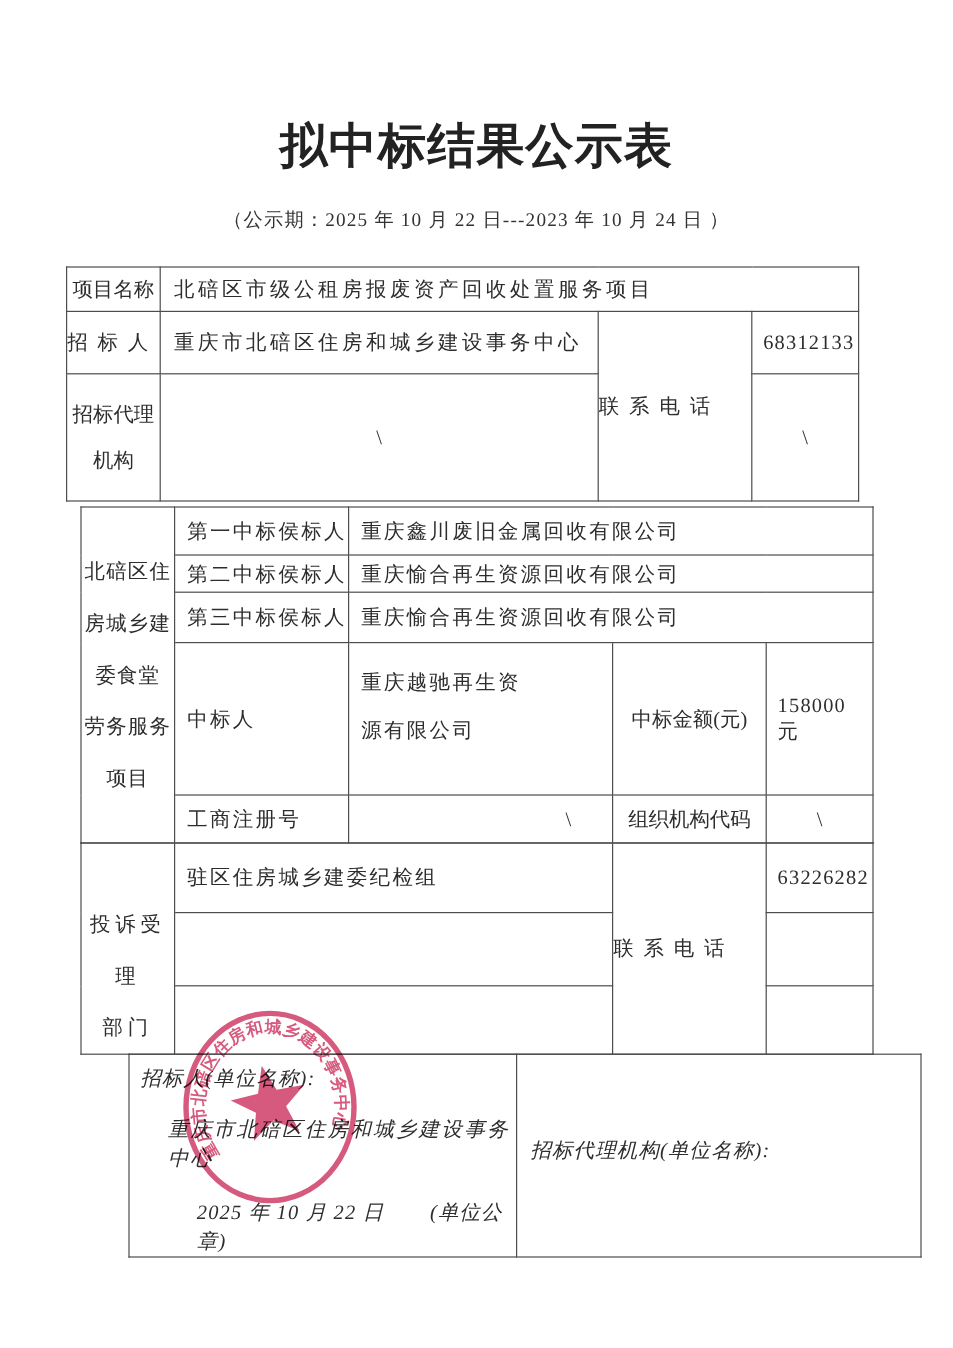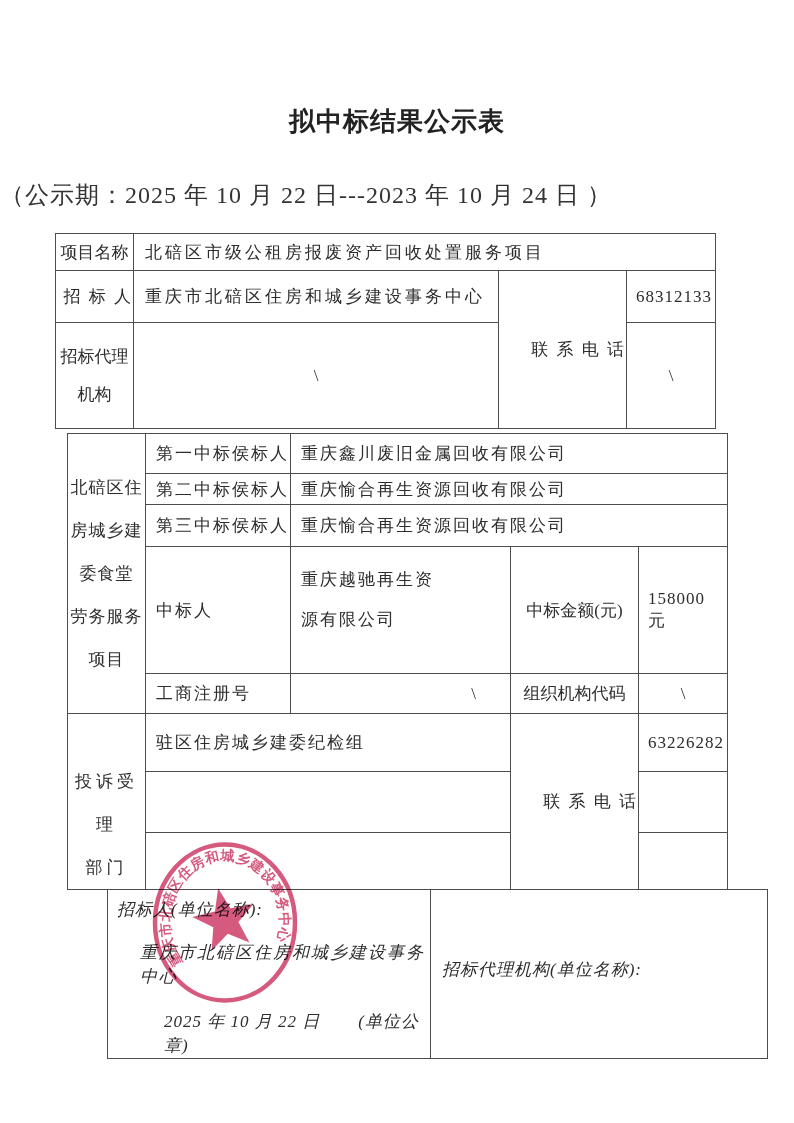--- a/index.html
+++ b/index.html
@@ -9,46 +9,47 @@
     width: 794px;
     height: 1123px;
     background: #ffffff;
     overflow: hidden;
     font-family: "Liberation Serif", "DejaVu Serif", serif;
     color: #2d2d2d;
   }
   .doc-title {
     margin-top: 104px;
     text-align: center;
-    font-size: 26px;
+    font-size: 40px;
     font-weight: bold;
     line-height: 36px;
     letter-spacing: 1px;
     color: #222;
   }
   .doc-subtitle {
-    margin-top: 43px;
-    font-size: 24px;
+    margin-top: 32px;
+    text-align: center;
+    font-size: 16px;
     line-height: 24px;
     letter-spacing: 1px;
     color: #333;
   }
   table { border-collapse: collapse; table-layout: fixed; width: 660px; }
   td {
     border: 1px solid #4d4d4d;
     font-size: 17px;
     vertical-align: middle;
     overflow: hidden;
     color: #2d2d2d;
   }
   .s1 { margin: 26px 0 0 55px; }
   .s2 { margin: 4px 0 0 67px; }
   .s3 { margin: -1px 0 0 67px; }
   .s4 { margin: -1px 0 0 107px; font-style: italic; }
-  .lbl { text-align: right; letter-spacing: 2px; }
+  .lbl { text-align: left; letter-spacing: 2px; }
   .lbl-tight { text-align: center; letter-spacing: 0px; }
   .val { text-align: left; padding-left: 11px; letter-spacing: 3px; }
   .val-ls2 { text-align: left; padding-left: 10px; letter-spacing: 2px; }
   .num { text-align: left; padding-left: 9px; letter-spacing: 1px; }
   .slash-center { text-align: center; }
   .slash-right { text-align: right; padding-right: 34px; }
   .two-line { line-height: 38px; }
   .section-label { text-align: center; line-height: 43px; letter-spacing: 1px; }
   .winner-cell { vertical-align: top; padding: 13px 0 0 10px; }
   .winner-name {

